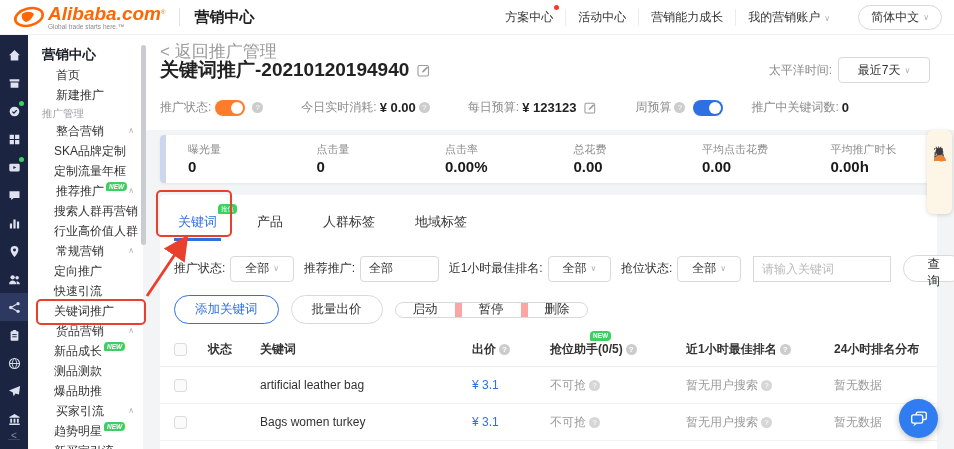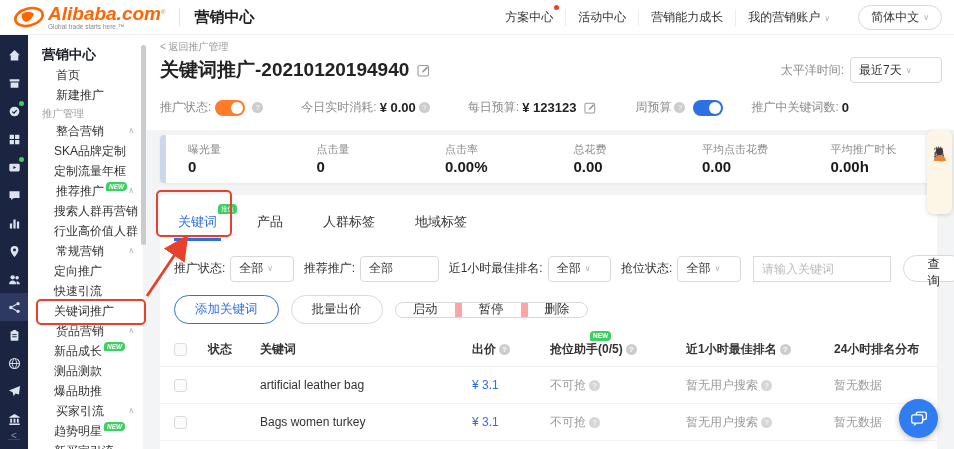--- a/index.html
+++ b/index.html
@@ -43,28 +43,28 @@
   .sb-group { font-weight:500; }
   .sb-sub { padding-left:26px; }
   .sb-chev { position:absolute; right:9px; top:0; color:#b5b5b5; font-size:8px; }
   .new-badge { display:inline-block; background:#3ecf63; color:#fff; font-size:6.5px; font-weight:bold; font-style:italic;
                padding:0 3px; border-radius:4px 4px 4px 1px; line-height:9px; height:9px; vertical-align:top; margin-left:2px; margin-top:1px; }
   .sb-scrollbar { position:absolute; left:141px; top:45px; width:5px; height:200px; background:#c9cbd1; border-radius:3px; z-index:6; cursor:pointer; }
 
   
   .main { position:absolute; left:143px; top:35px; width:811px; height:414px; background:#f3f4f6; }
   .mhead { position:absolute; left:0; top:0; width:811px; height:95px; background:#fff; }
-  .breadcrumb { position:absolute; left:17px; top:5px; font-size:10px; color:#999; cursor:pointer; }
+  .breadcrumb { position:absolute; left:17px; top:5px; font-size:17px; color:#999; cursor:pointer; }
   .page-title-row { position:absolute; left:17px; top:22px; display:flex; align-items:center; }
   .page-title { font-size:19px; font-weight:bold; color:#222; }
   .edit-ic { margin-left:8px; cursor:pointer; }
-  .tz-row { position:absolute; right:12px; top:22px; display:flex; align-items:center; }
+  .tz-row { position:absolute; right:24px; top:22px; display:flex; align-items:center; }
   .tz-label { font-size:12px; color:#8c8c8c; margin-right:6px; }
   .select-box { height:26px; border:1px solid #d9d9d9; border-radius:4px; background:#fff; display:flex; align-items:center;
-                padding:0 8px; font-size:12px; color:#333; cursor:pointer; justify-content:flex-start; }
+                padding:0 8px; font-size:12px; color:#333; cursor:pointer; justify-content:center; }
   .tz-select { width:92px; }
 
   .status-row { position:absolute; left:17px; top:64px; display:flex; align-items:center; font-size:12px; }
   .st-label { color:#8c8c8c; }
   .st-value { color:#222; font-weight:bold; font-size:13px; margin-left:3px; }
   .toggle { width:30px; height:16px; border-radius:9px; position:relative; margin:0 4px; cursor:pointer; display:inline-block; }
   .toggle::after { content:''; position:absolute; width:12px; height:12px; background:#fff; border-radius:50%; top:2px; right:2px; }
   .tog-orange { background:#ff7d2a; }
   .tog-blue { background:#2f6fe4; }
   .help { display:inline-block; width:11px; height:11px; border-radius:50%; background:#ccc; color:#fff; font-size:8px;

